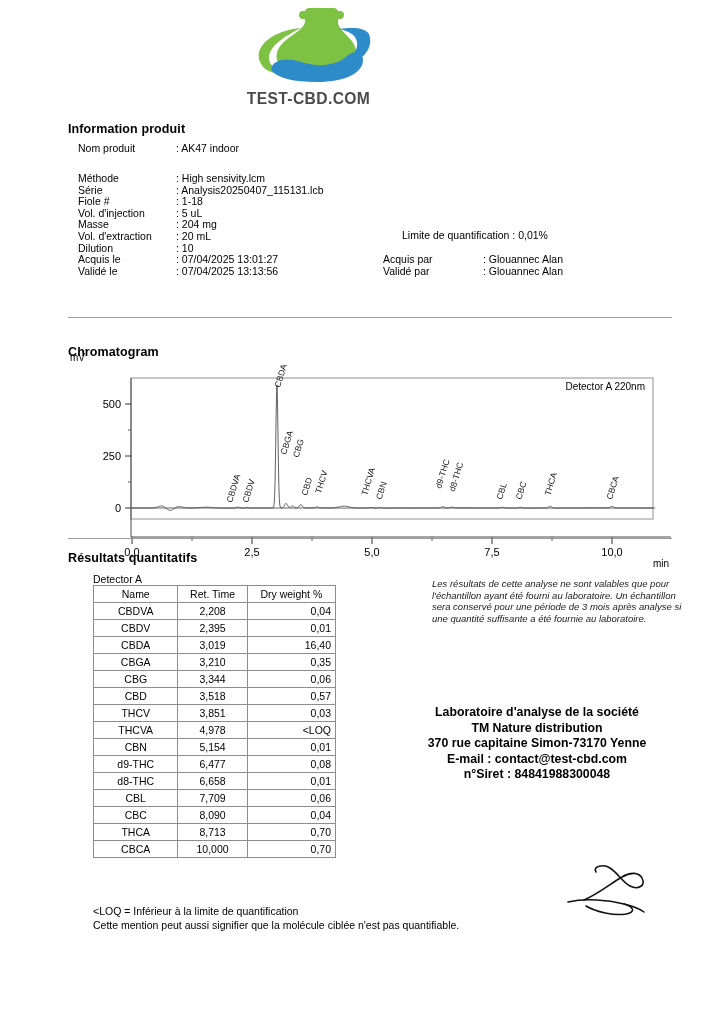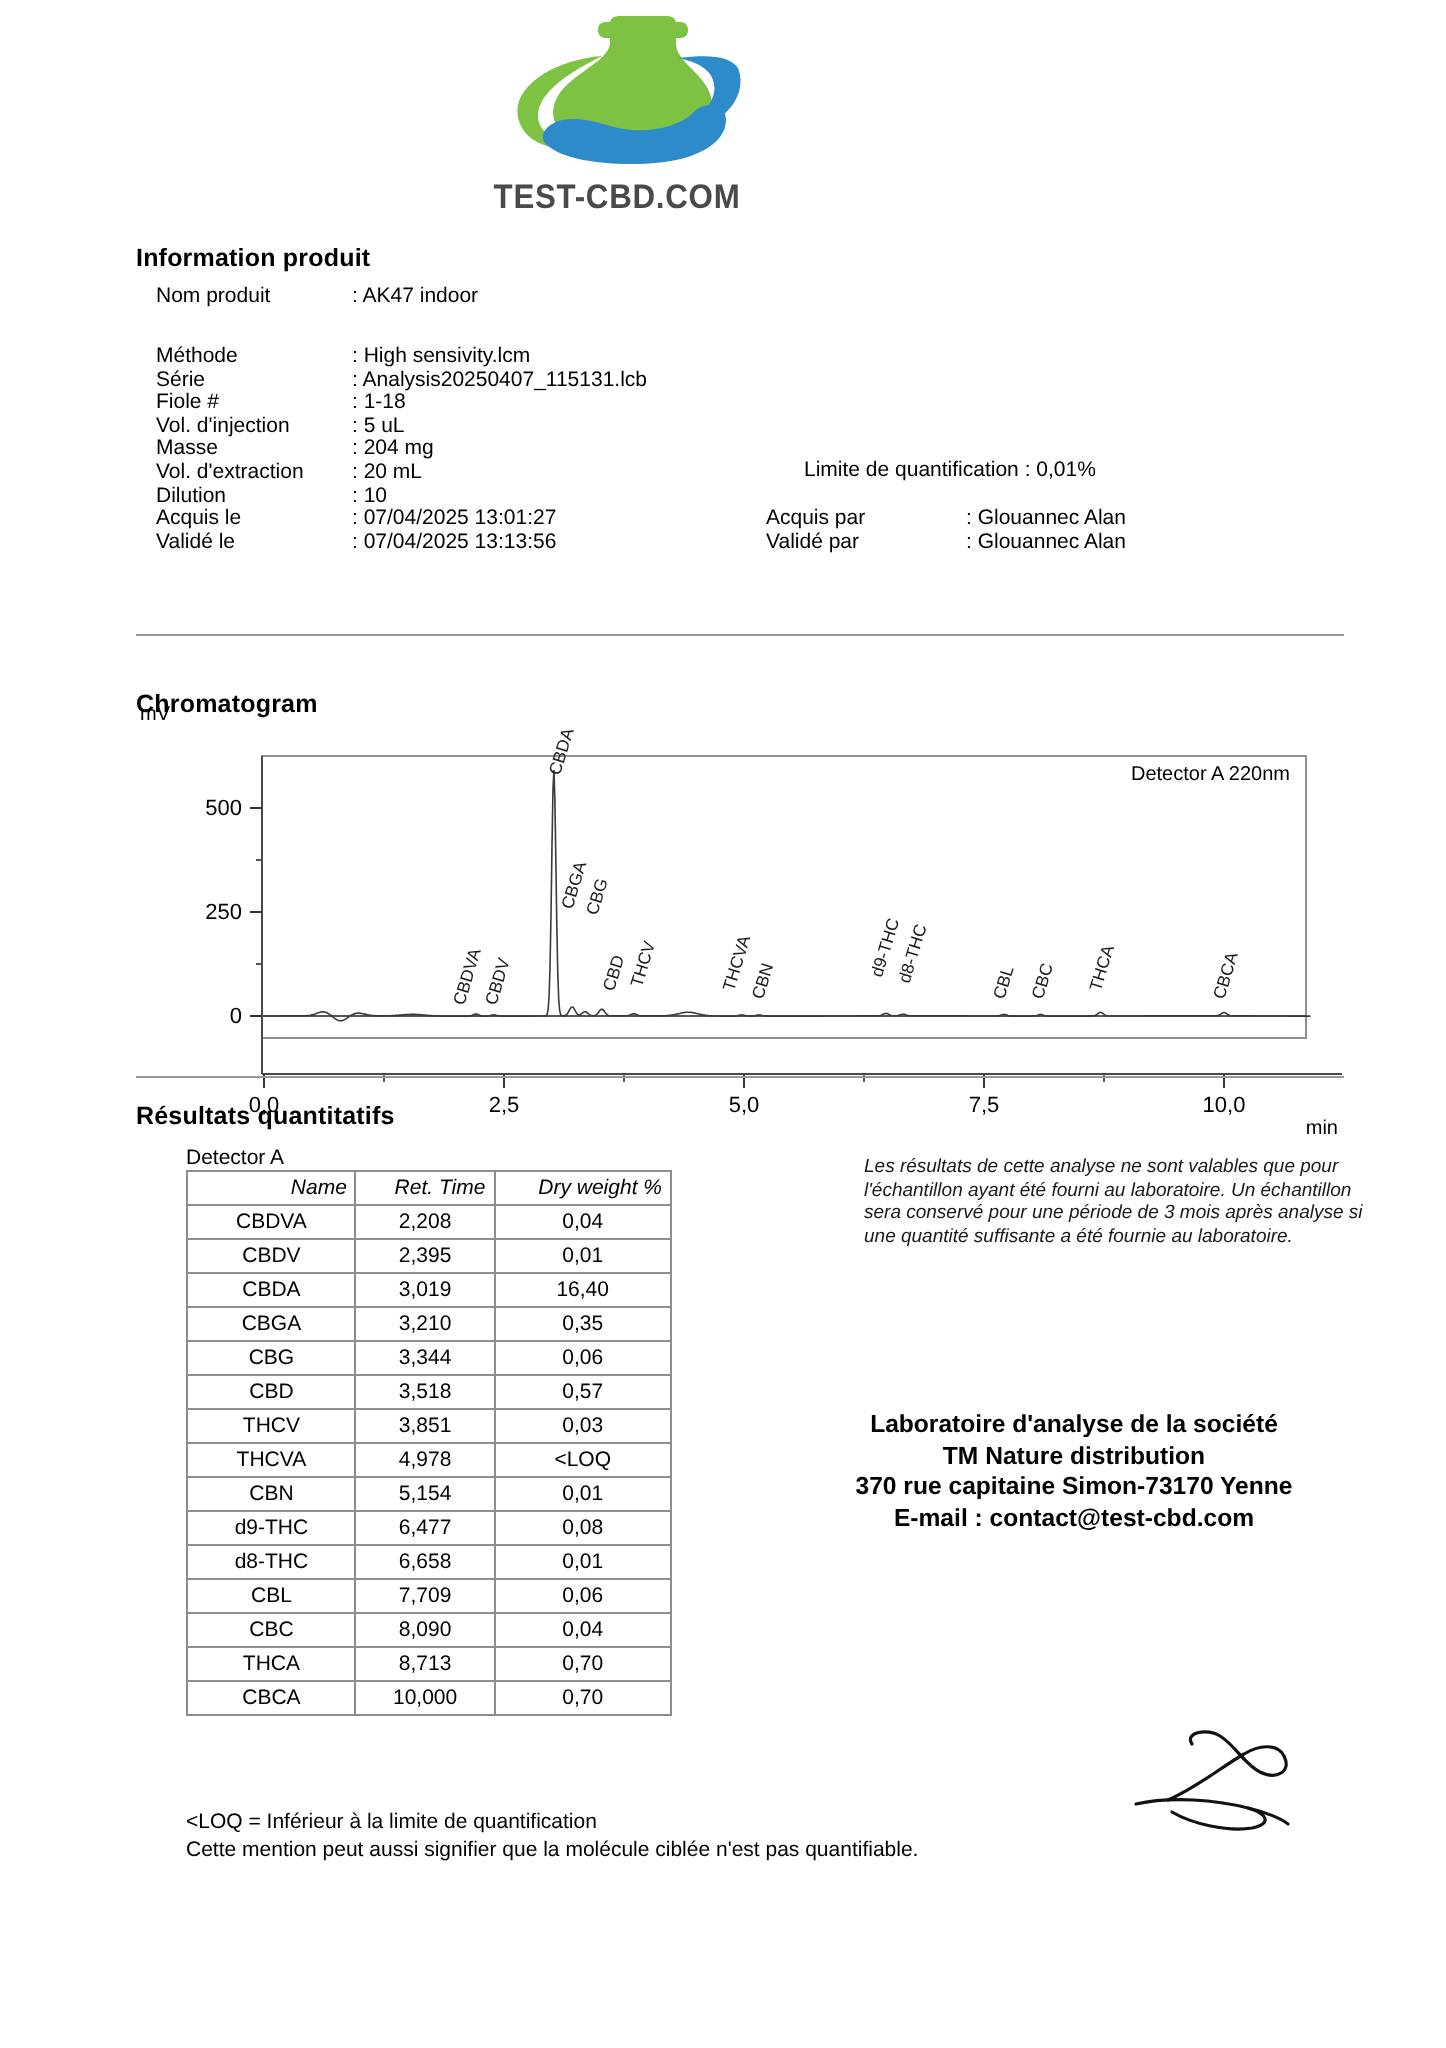--- a/index.html
+++ b/index.html
@@ -76,24 +76,24 @@
     border-collapse: collapse;
     font-size: 10.5px;
   }
   #res-table th, #res-table td {
     border: 1px solid #8d8d8d;
     height: 16px;
     padding: 0 4px;
     font-weight: normal;
     line-height: 15px;
   }
-  #res-table th { text-align: right; font-style: italic; }
+  #res-table th { text-align: center; }
   #res-table td.c-name { text-align: center; width: 85px; }
   #res-table td.c-rt   { text-align: center; width: 67px; }
-  #res-table td.c-dw   { text-align: center;  width: 91px; }
+  #res-table td.c-dw   { text-align: right;  width: 91px; }
 
   
   #disclaimer {
     position: absolute;
     left: 432px; top: 578px;
     width: 250px;
     font-size: 9.5px;
     font-style: italic;
     line-height: 11.5px;
     color: #1a1a1a;
@@ -361,20 +361,21 @@
   </table>
 
   <div id="disclaimer">Les résultats de cette analyse ne sont valables que pour l'échantillon ayant été fourni au laboratoire.
 Un échantillon sera conservé pour une période de 3 mois après analyse si une quantité suffisante a été fournie au laboratoire.</div>
 
   <div id="lab-address">
     <div>Laboratoire d'analyse de la société</div>
     <div>TM Nature distribution</div>
     <div>370 rue capitaine Simon-73170 Yenne</div>
     <div>E-mail : contact@test-cbd.com</div>
+    <div>n°Siret : 84841988300048</div>
   </div>
 
   <div id="footnote">
     <div>&lt;LOQ = Inférieur à la limite de quantification</div>
     <div>Cette mention peut aussi signifier que la molécule ciblée n'est pas quantifiable.</div>
   </div>
 
   <svg id="signature" width="88" height="58" viewBox="0 0 88 58">
     <path d="M34 10 C30 4, 42 2, 48 6 C56 11, 60 20, 68 24 C76 28, 84 24, 80 16 C77 10, 68 10, 60 15 C48 22, 36 32, 22 38" fill="none" stroke="#111" stroke-width="1.6" stroke-linecap="round"></path>
     <path d="M6 40 C24 36, 46 38, 62 42 C72 45, 74 50, 64 52 C52 54, 34 50, 24 44" fill="none" stroke="#111" stroke-width="1.6" stroke-linecap="round"></path>

